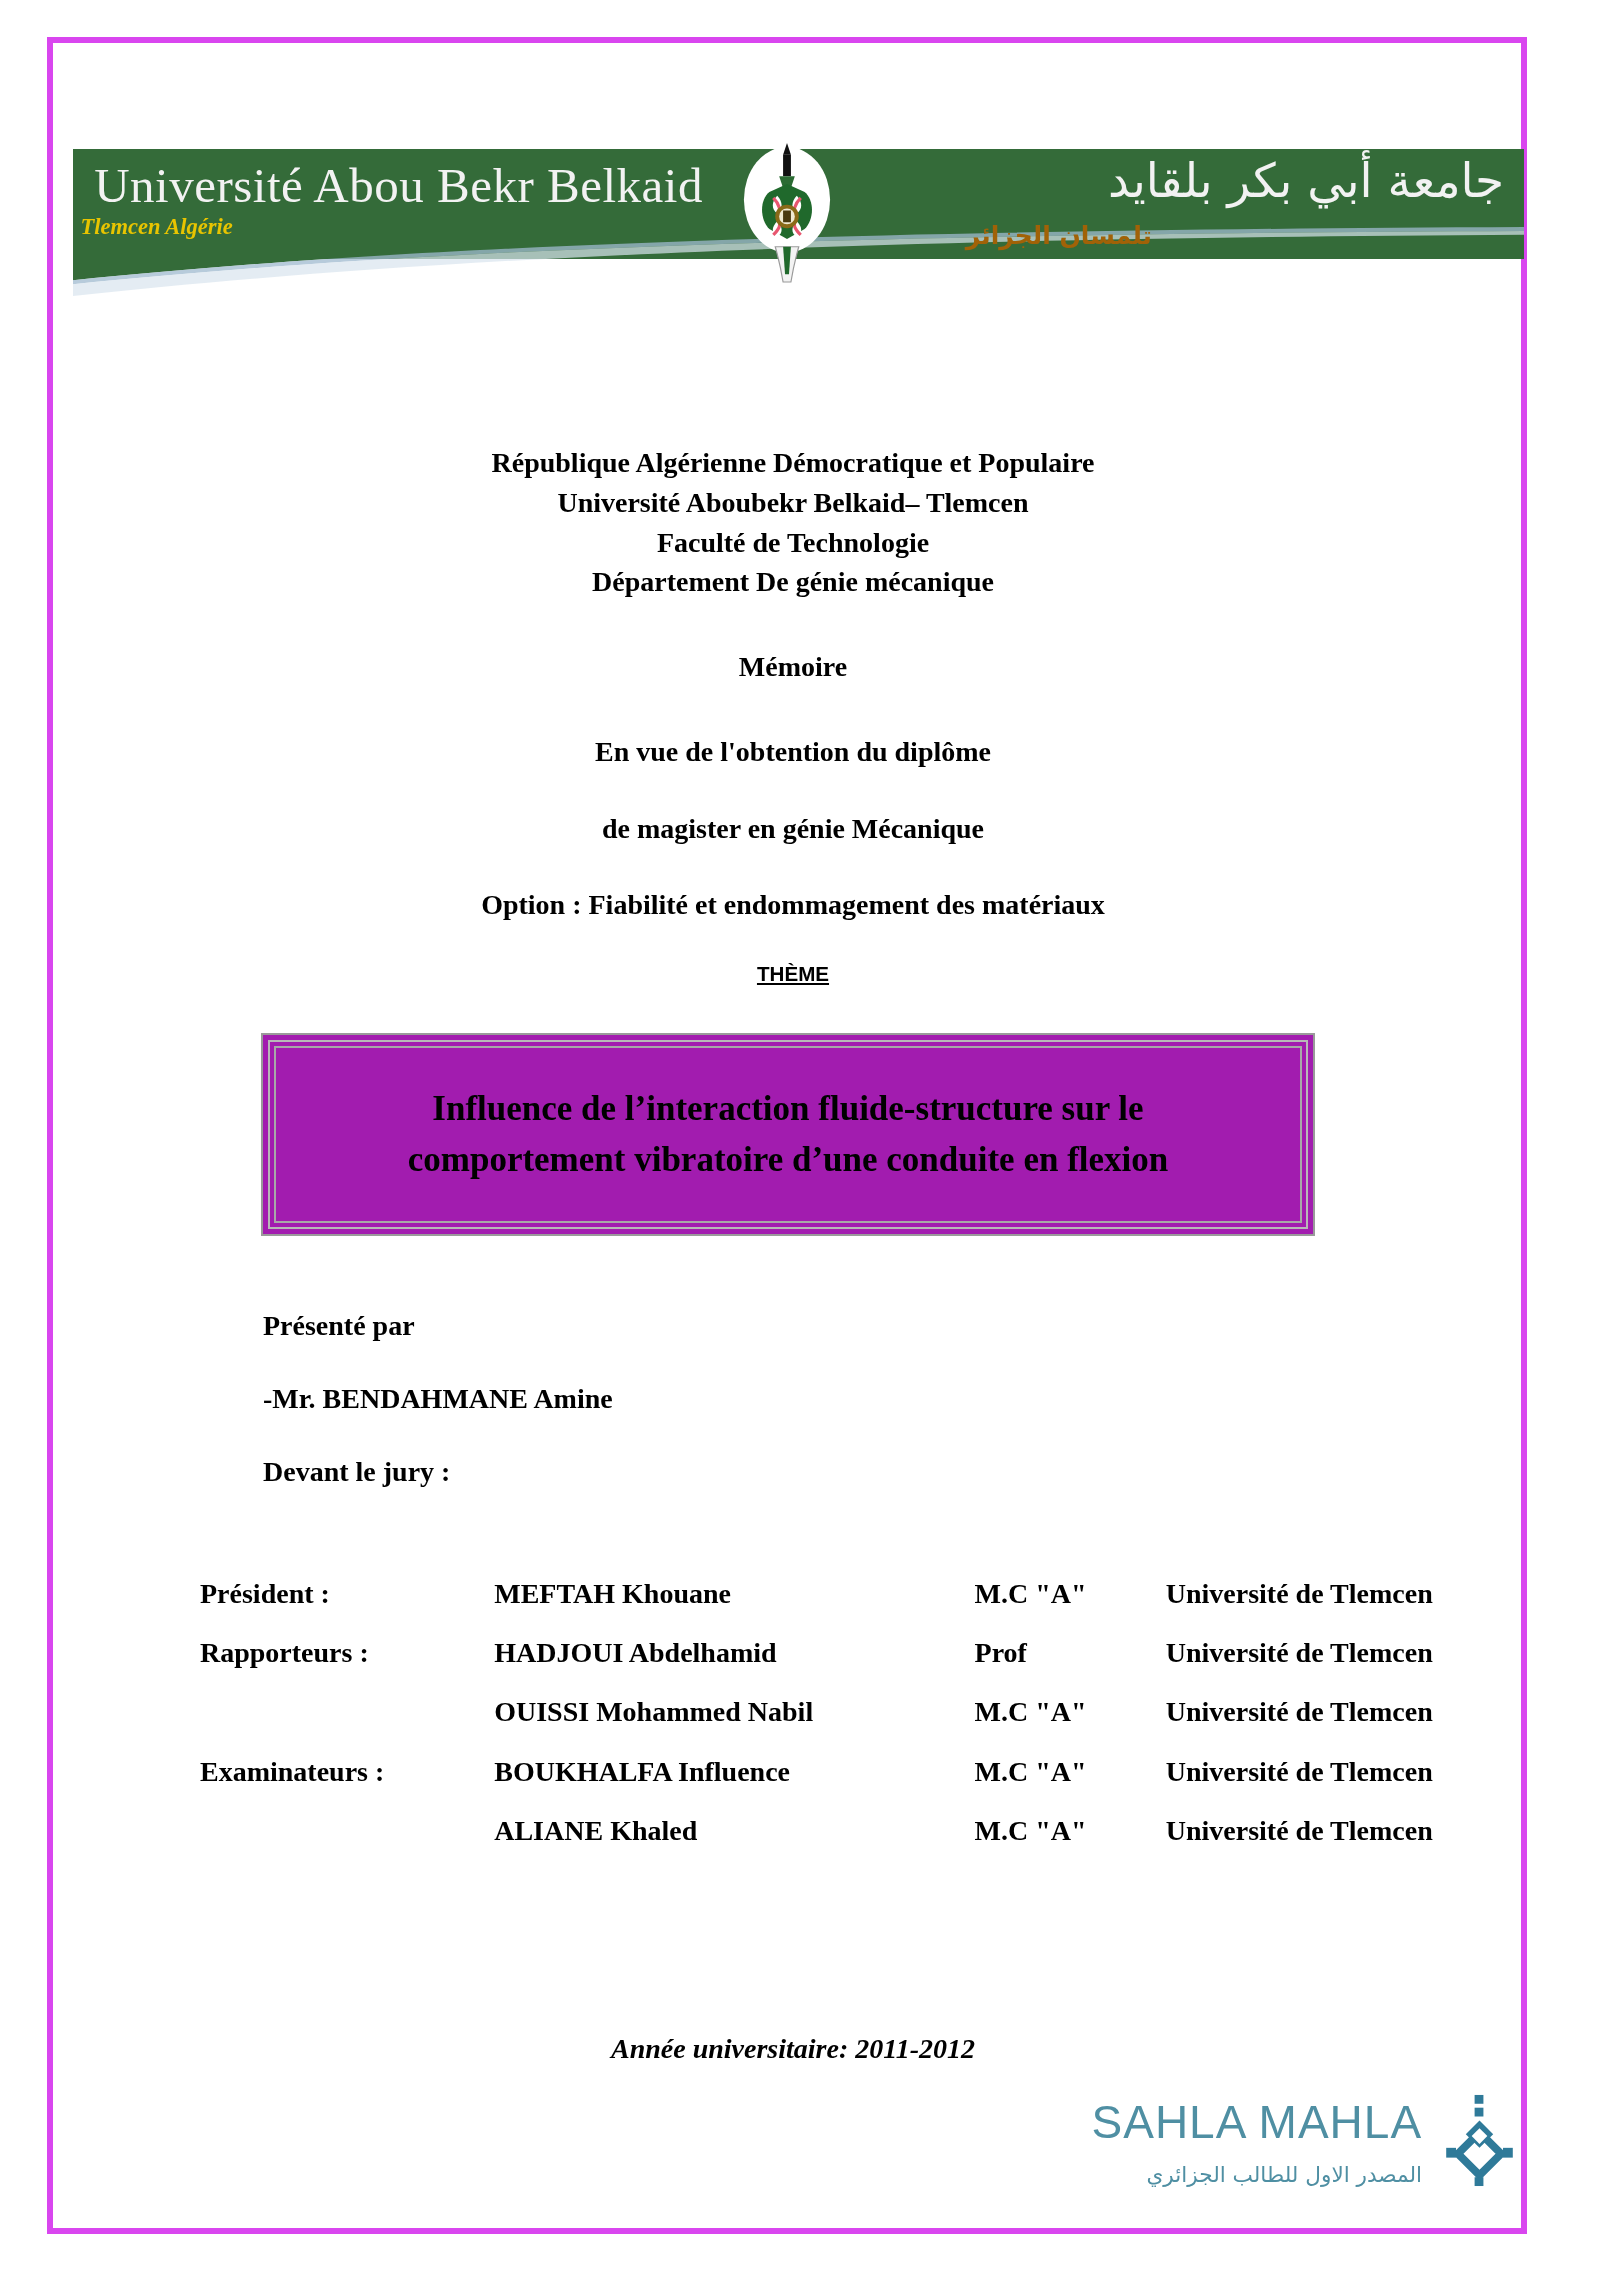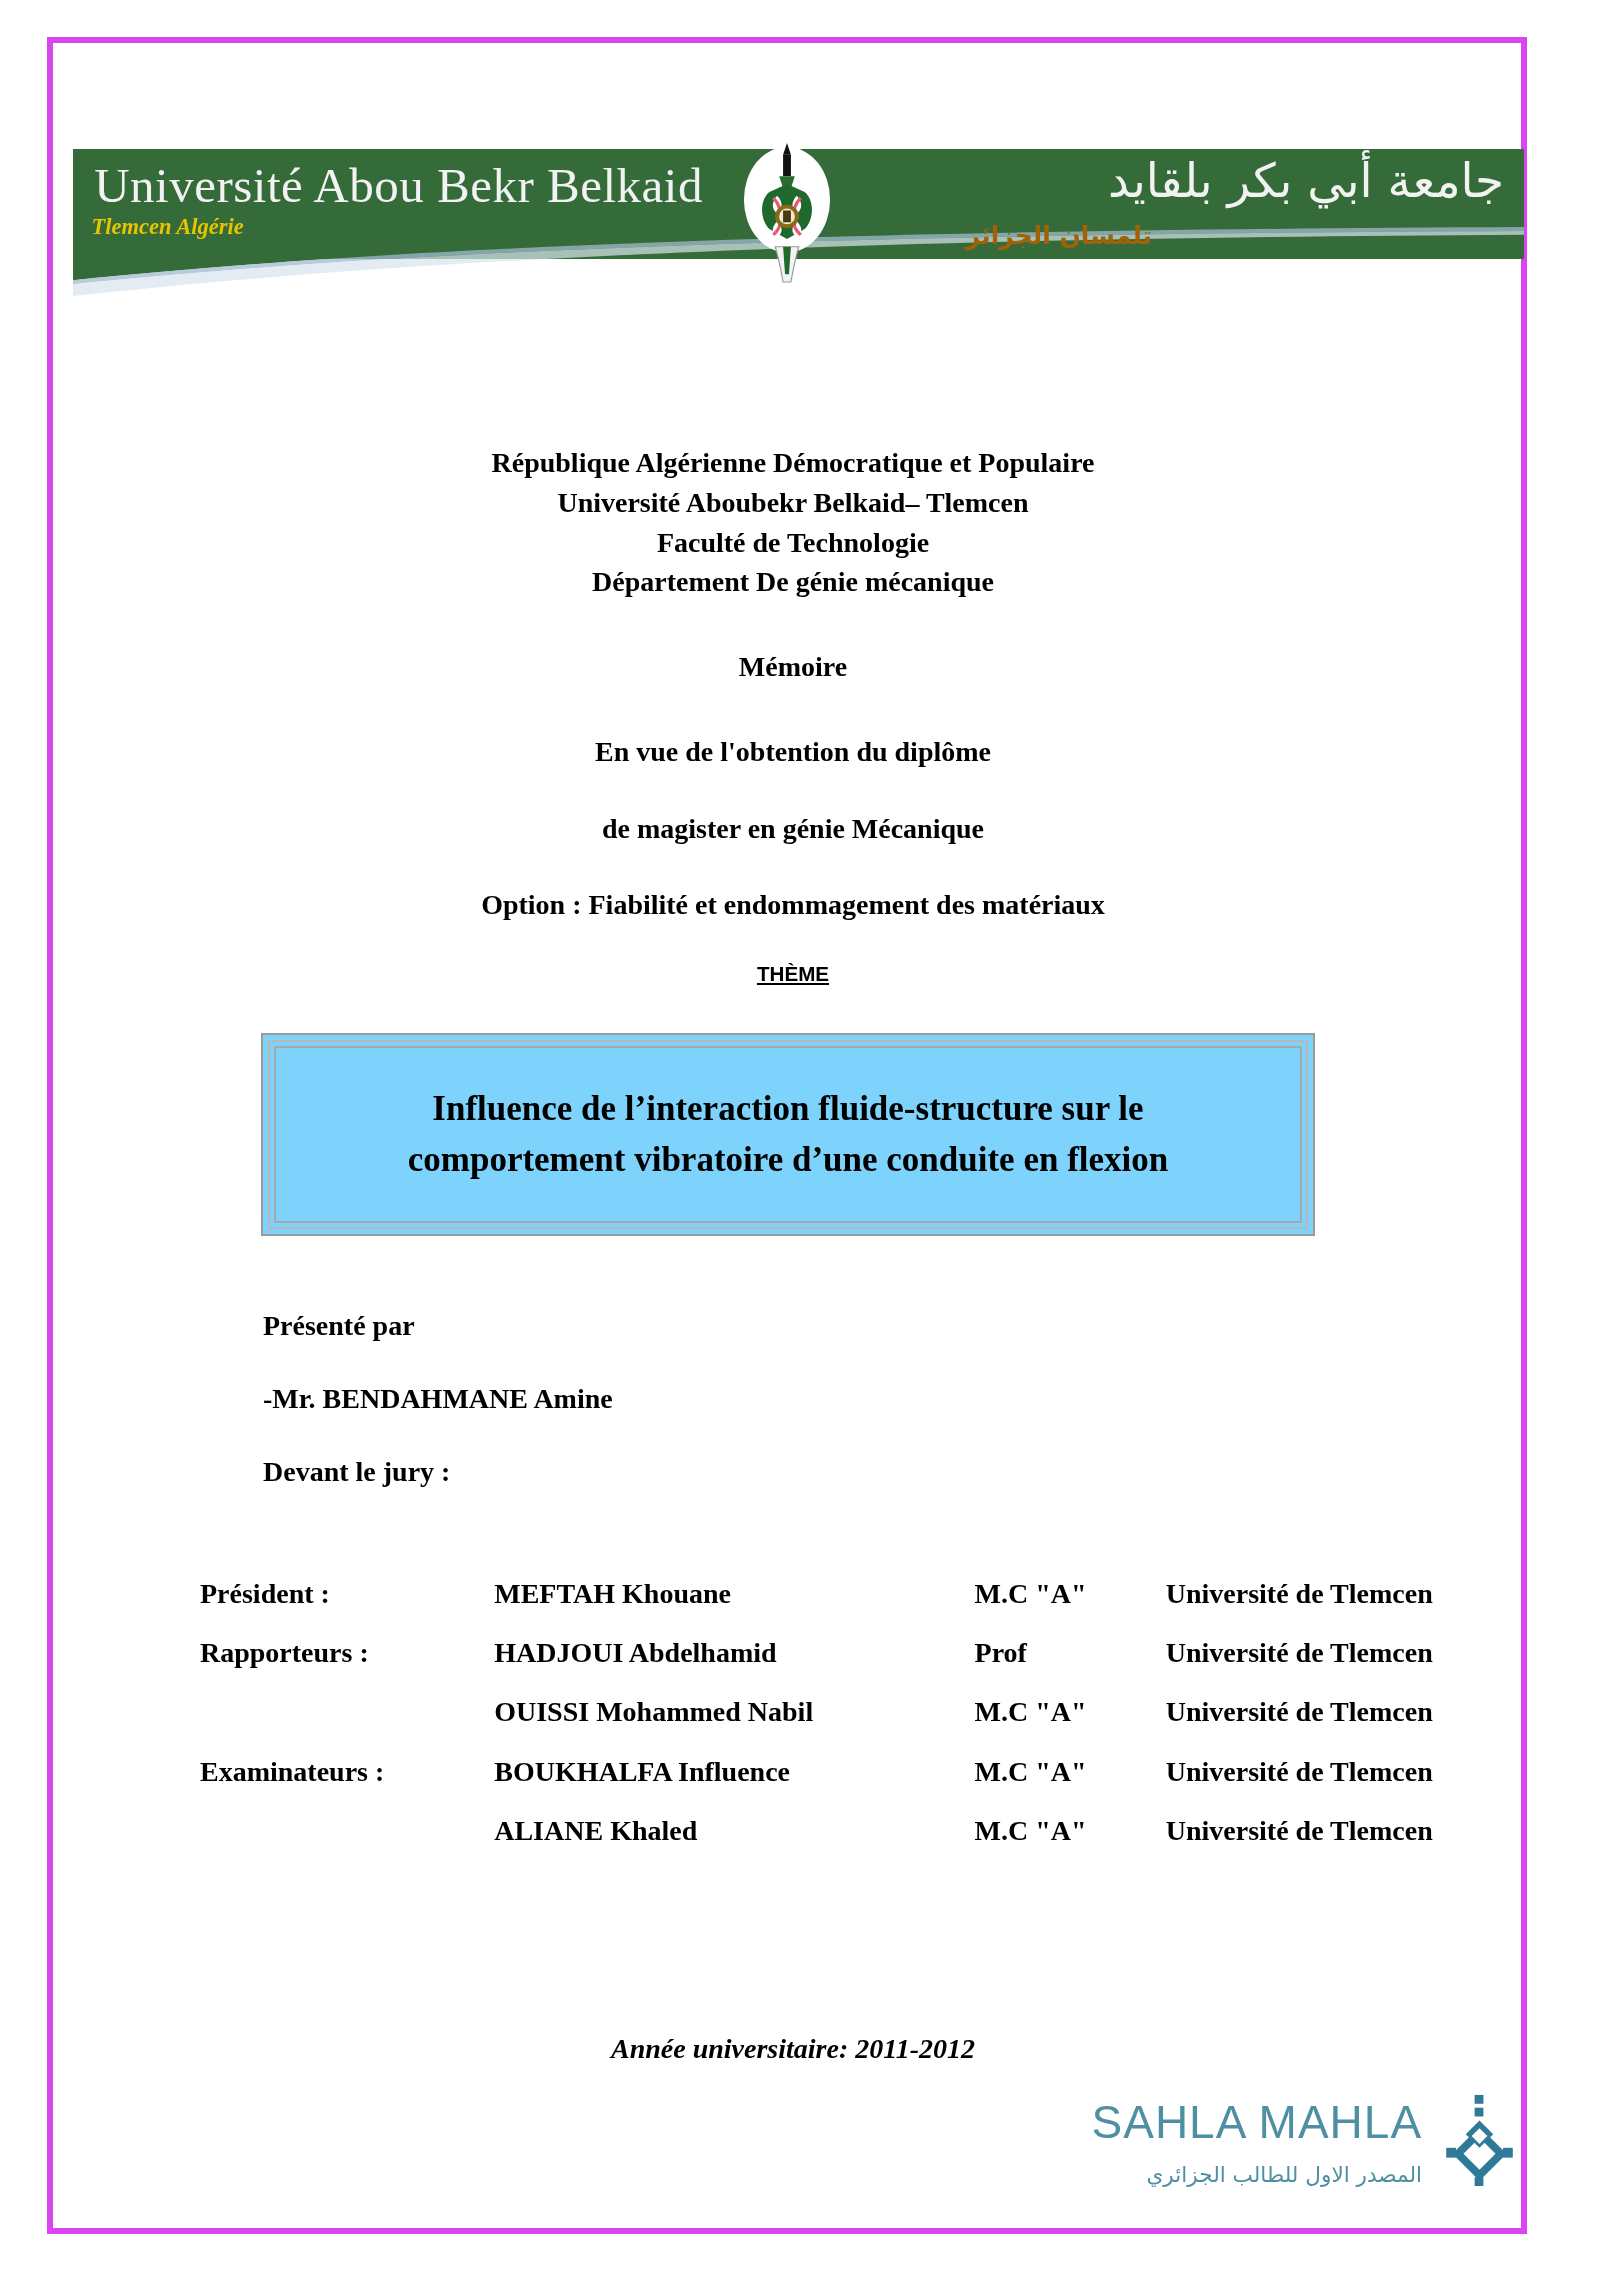--- a/index.html
+++ b/index.html
@@ -59,21 +59,21 @@
     left: 21.6px;
     top: 7.8px;
     color: #f2f2f2;
     font-family: "Liberation Serif", serif;
     font-size: 49px;
     letter-spacing: 0.5px;
     white-space: nowrap;
   }
   .banner-sub-fr {
     position: absolute;
-    left: 19px;
+    left: 8px;
     top: 65px;
     color: #e8c400;
     font-family: "Liberation Serif", serif;
     font-style: italic;
     font-weight: bold;
     font-size: 22.5px;
     white-space: nowrap;
   }
   .banner-title-ar {
     position: absolute;
@@ -137,21 +137,21 @@
 
   
   .title-box-outer {
     position: absolute;
     left: 208px;
     top: 990px;
     width: 1054px;
     height: 203px;
     border: 2.9px solid #9a9a9a;
     box-sizing: border-box;
-    background: #7dd3fc;
+    background: #a21caf;
   }
   .title-box-mid {
     position: absolute;
     left: 4.9px;
     top: 4.9px;
     right: 4.9px;
     bottom: 4.9px;
     border: 2px solid #b8b8b8;
     box-sizing: border-box;
   }

